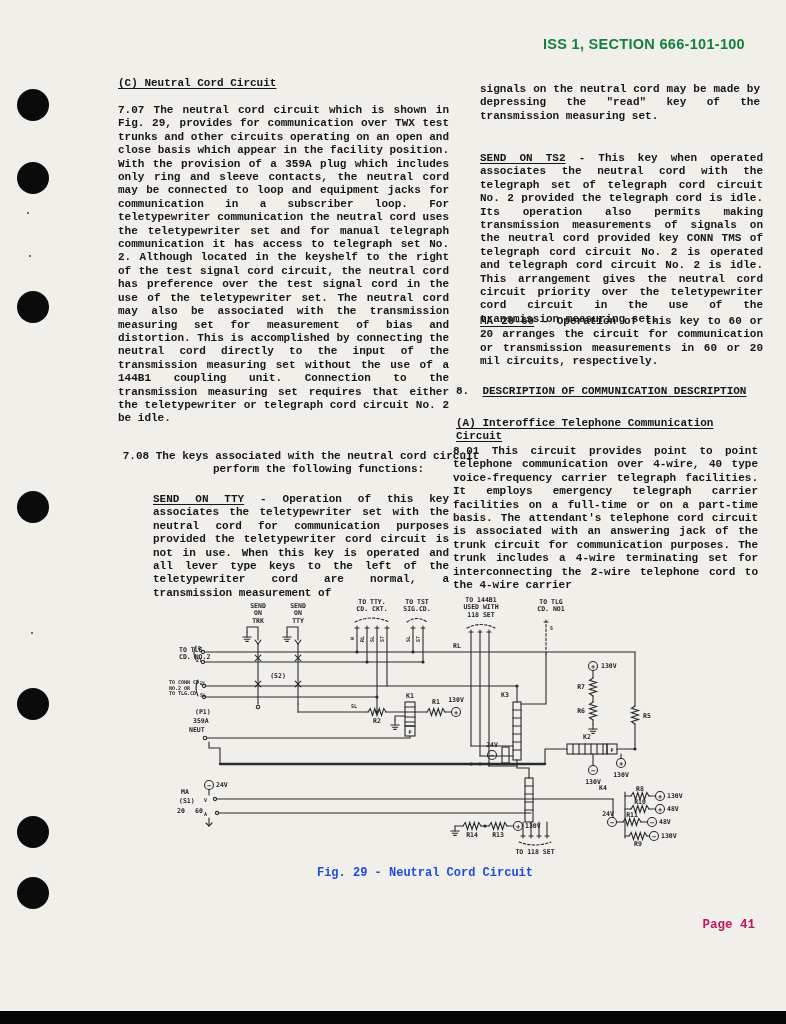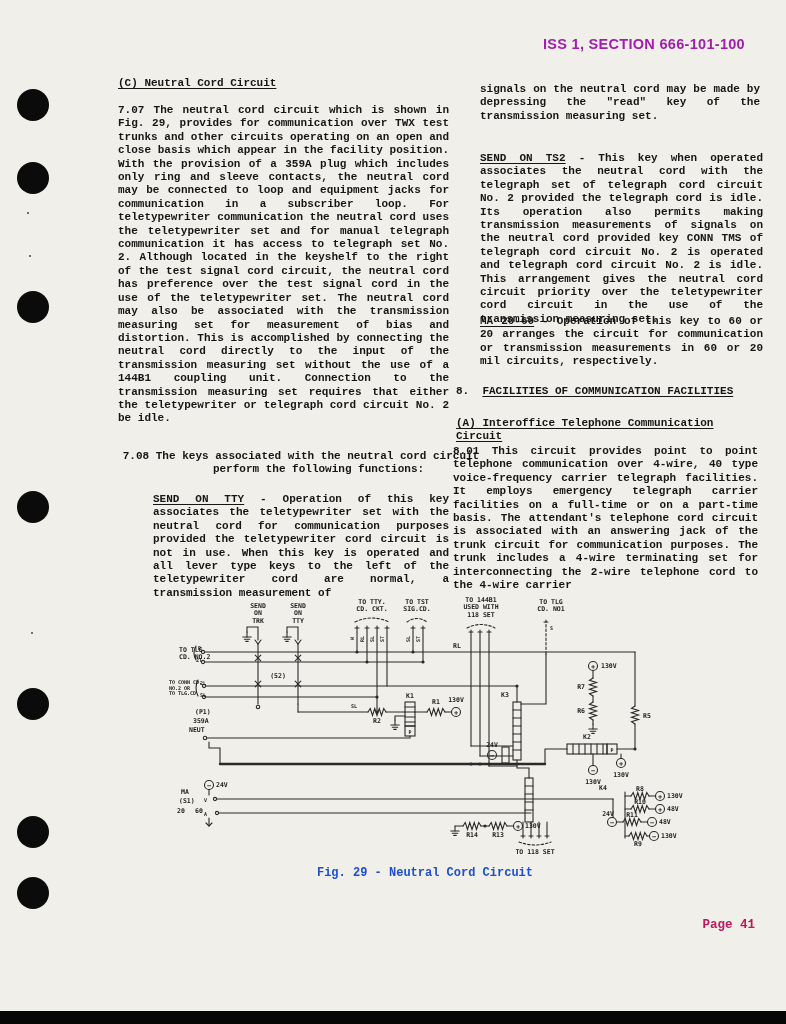--- a/index.html
+++ b/index.html
@@ -1,21 +1,21 @@
 <!DOCTYPE html>
 <html><head>
 <meta charset="utf-8">
 <style>
   html,body{margin:0;padding:0;background:#777;}
   .page{position:relative;width:786px;height:1024px;background:#f1efe9;overflow:hidden;
         font-family:"Liberation Mono","DejaVu Sans Mono",monospace;color:#151515;}
   .punch{position:absolute;left:17px;border-radius:50%;background:#0b0b0b;width:32px;height:32px;}
   .speck{position:absolute;background:#444;border-radius:50%;}
   .header{position:absolute;top:36px;right:41px;font-family:"Liberation Sans","DejaVu Sans",sans-serif;
-          font-weight:bold;font-size:14.5px;letter-spacing:.3px;color:#a21caf;}
+          font-weight:bold;font-size:14.5px;letter-spacing:.3px;color:#15803d;}
   .blk{position:absolute;font-size:11px;font-weight:bold;line-height:13.4px;text-align:justify;
        color:#161616;margin:8px;}
   .u{text-decoration:underline;text-underline-offset:2px;}
   .hang{padding-left:35px;text-indent:-35px;text-align:center;}
   .hdg{text-align:left;}
   .caption{position:absolute;left:165px;top:866px;width:520px;text-align:center;
            font-size:12px;font-weight:bold;color:#1d4ed8;}
   .footer{position:absolute;top:918px;right:31px;font-size:12.5px;font-weight:bold;color:#be185d;}
   .strip{position:absolute;left:0;bottom:0;width:786px;height:13px;background:#060606;}
   
@@ -57,21 +57,21 @@
     <span class="u">SEND ON TTY</span><span> - Operation of this key associates the teletypewriter set with the neutral cord for communication purposes provided the teletypewriter cord circuit is not in use.  When this key is operated and all lever type keys to the left of the teletypewriter cord are normal, a transmission measurement of</span>
   </p>
   <p class="blk" style="left:472px;top:144px;width:283px;">
     <span class="u">SEND ON TS2</span><span> - This key when operated associates the neutral cord with the telegraph set of telegraph cord circuit No. 2 provided the telegraph cord is idle.  Its operation also permits making transmission measurements of signals on the neutral cord provided key CONN TMS of telegraph cord circuit No. 2 is operated and telegraph cord circuit No. 2 is idle.  This arrangement gives the neutral cord circuit priority over the teletypewriter cord circuit in the use of the transmission measuring set.</span>
   </p>
   <p class="blk" style="left:472px;top:307px;width:283px;">
     <span class="u">MA 20-60</span><span> - Operation of this key to 60 or 20 arranges the circuit for communication or transmission measurements in 60 or 20 mil circuits, respectively.</span>
   </p>
   <div class="blk hdg" style="left:448px;top:377px;width:305px;">
     <span>8.</span>&nbsp;
-    <span class="u">FACILITIES OF COMMUNICATION FACILITIES</span>
+    <span class="u">DESCRIPTION OF COMMUNICATION DESCRIPTION</span>
   </div>
   <div class="blk hdg" style="left:448px;top:409px;width:305px;">
     <span class="u">(A) Interoffice Telephone Communication Circuit</span>
   </div>
   <p class="blk" style="left:445px;top:437px;width:305px;">8.01  This circuit provides point to point telephone communication over 4-wire, 40 type voice-frequency carrier telegraph facilities.  It employs emergency telegraph carrier facilities on a full-time or on a part-time basis.  The attendant's telephone cord circuit is associated with an answering jack of the trunk circuit for communication purposes.  The trunk includes a 4-wire terminating set for interconnecting the 2-wire telephone cord to the 4-wire carrier</p>
 
   <svg class="dg" viewBox="0 0 520 265">
     <defs>
       <g id="gnd">
           <line x1="0" y1="0" x2="0" y2="5"></line>

